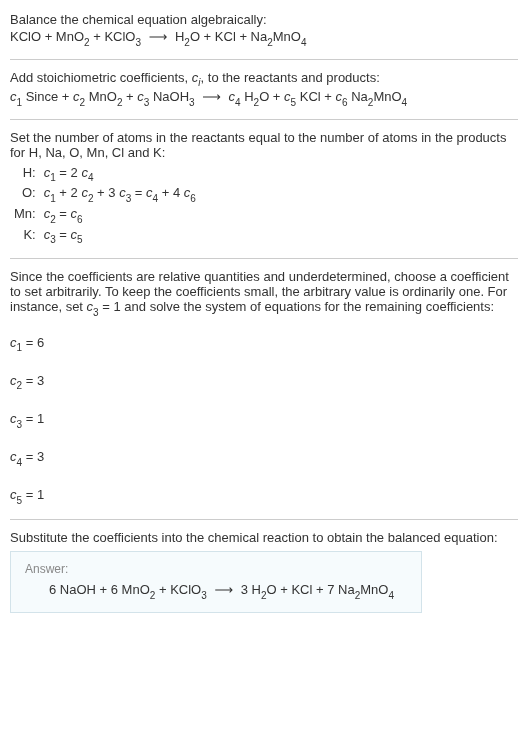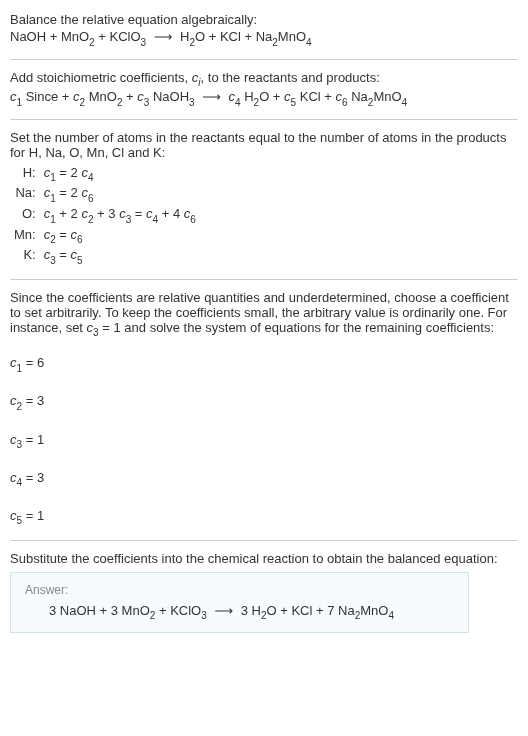--- a/index.html
+++ b/index.html
@@ -50,42 +50,42 @@
   }
   .coef-list div {
     line-height: 1.45;
     margin-top: 17px;
   }
   .answer-box {
     background: #f6fbfd;
     border: 1px solid #d3e3ea;
     padding: 10px 14px 12px 14px;
     margin-top: 6px;
-    width: 459px;
+    width: 412px;
     box-sizing: border-box;
   }
   .answer-label {
     color: #888;
     font-size: 12px;
     margin-bottom: 6px;
   }
   .answer-eq {
     padding-left: 24px;
   }
   .ci {
     font-style: italic;
   }
 </style>
 </head>
 <body>
 
 <div class="block">
-  <div>Balance the relative equation algebraically:</div>
+  <div>Balance the chemical equation algebraically:</div>
   <div class="eq-line">
-    <span>NaOH + MnO</span><span class="sub">2</span><span> + KClO</span><span class="sub">3</span>
+    <span>KClO + MnO</span><span class="sub">2</span><span> + KClO</span><span class="sub">3</span>
     <span class="arrow">⟶</span>
     <span>H</span><span class="sub">2</span><span>O + KCl + Na</span><span class="sub">2</span><span>MnO</span><span class="sub">4</span>
   </div>
 </div>
 
 <hr class="sep">
 
 <div class="block">
   <div>
     <span>Add stoichiometric coefficients, </span><span class="ci">c</span><span class="sub ci">i</span><span>, to the reactants and products:</span>
@@ -99,24 +99,20 @@
 
 <hr class="sep">
 
 <div class="block">
   <div>Set the number of atoms in the reactants equal to the number of atoms in the products for H, Na, O, Mn, Cl and K:</div>
   <table class="atom-table">
     <tbody id="atom-rows">
         <tr>
           <td class="label">H:</td>
           <td><span class="ci">c</span><span class="sub">1</span> = 2 <span class="ci">c</span><span class="sub">4</span></td>
-        </tr>
-        <tr>
-          <td class="label">Na:</td>
-          <td><span class="ci">c</span><span class="sub">1</span> = 2 <span class="ci">c</span><span class="sub">6</span></td>
         </tr>
         <tr>
           <td class="label">O:</td>
           <td><span class="ci">c</span><span class="sub">1</span> + 2 <span class="ci">c</span><span class="sub">2</span> + 3 <span class="ci">c</span><span class="sub">3</span> = <span class="ci">c</span><span class="sub">4</span> + 4 <span class="ci">c</span><span class="sub">6</span></td>
         </tr>
         <tr>
           <td class="label">Mn:</td>
           <td><span class="ci">c</span><span class="sub">2</span> = <span class="ci">c</span><span class="sub">6</span></td>
         </tr>
         <tr>
@@ -142,18 +138,18 @@
     </div>
 </div>
 
 <hr class="sep">
 
 <div class="block">
   <div>Substitute the coefficients into the chemical reaction to obtain the balanced equation:</div>
   <div class="answer-box">
     <div class="answer-label">Answer:</div>
     <div class="answer-eq">
-      <span>3 NaOH + 3 MnO</span><span class="sub">2</span><span> + KClO</span><span class="sub">3</span>
+      <span>6 NaOH + 6 MnO</span><span class="sub">2</span><span> + KClO</span><span class="sub">3</span>
       <span class="arrow">⟶</span>
       <span>3 H</span><span class="sub">2</span><span>O + KCl + 7 Na</span><span class="sub">2</span><span>MnO</span><span class="sub">4</span>
     </div>
   </div>
 </div>
 
 </body></html>

